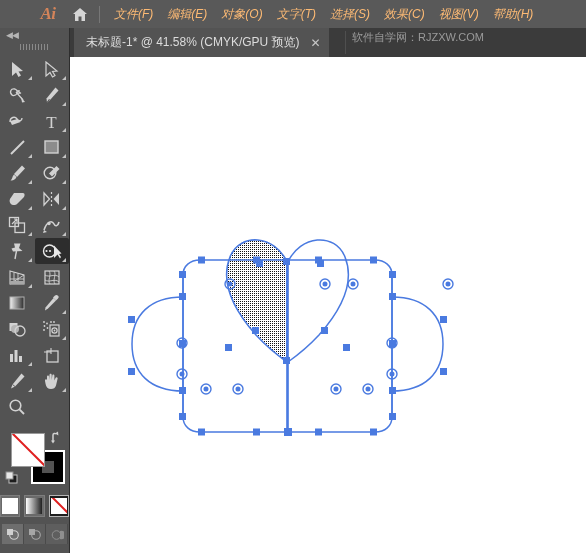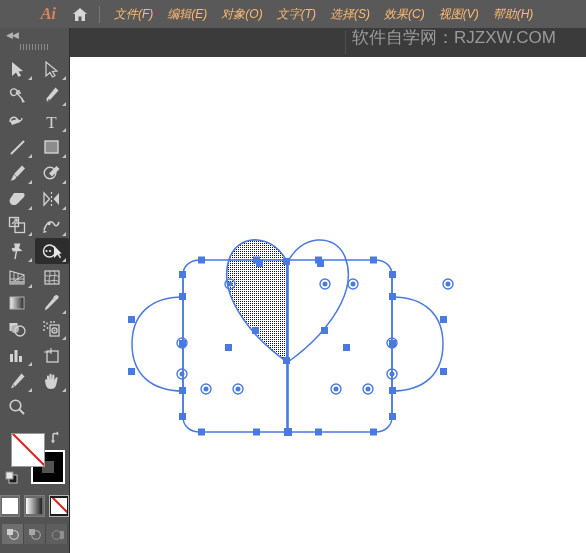--- a/index.html
+++ b/index.html
@@ -42,21 +42,21 @@
     padding:0 8px 0 12px;
   }
   #tab-title { color:#dcdcdc; font-size:12px; white-space:nowrap; }
   #tab-close {
     color:#c8c8c8; font-size:12px; font-weight:bold; margin-left:11px;
     line-height:1;
   }
   #tab-watermark {
     position:absolute; left:352px; top:0; height:18px;
     display:flex; align-items:center;
-    color:#9a9a9a; font-size:17px; white-space:nowrap;
+    color:#9a9a9a; font-size:11px; white-space:nowrap;
   }
   #tabbar-divider {
     position:absolute; left:345px; top:3px; width:1px; height:23px;
     background:#4f4f4f;
   }
 
   
   #toolbar {
     position:absolute; left:0; top:28px; width:70px; height:525px;
     background:#535353; border-right:1px solid #2e2e2e;
@@ -163,20 +163,24 @@
     <div class="menu-item">编辑(E)</div>
     <div class="menu-item">对象(O)</div>
     <div class="menu-item">文字(T)</div>
     <div class="menu-item">选择(S)</div>
     <div class="menu-item">效果(C)</div>
     <div class="menu-item">视图(V)</div>
     <div class="menu-item">帮助(H)</div>
   </div>
 
   <div id="tabbar">
+    <div id="tab-active">
+      <span id="tab-title">未标题-1* @ 41.58% (CMYK/GPU 预览)</span>
+      <span id="tab-close">✕</span>
+    </div>
     <div id="tabbar-divider"></div>
     <div id="tab-watermark">软件自学网：RJZXW.COM</div>
   </div>
 
   <div id="canvas">
     <svg id="artwork" width="516" height="496" viewBox="0 0 516 496">
       <defs>
         <pattern id="dots" width="2" height="2" patternUnits="userSpaceOnUse">
           <rect width="2" height="2" fill="#ffffff"></rect>
           <rect width="1" height="1" fill="#141414"></rect>

